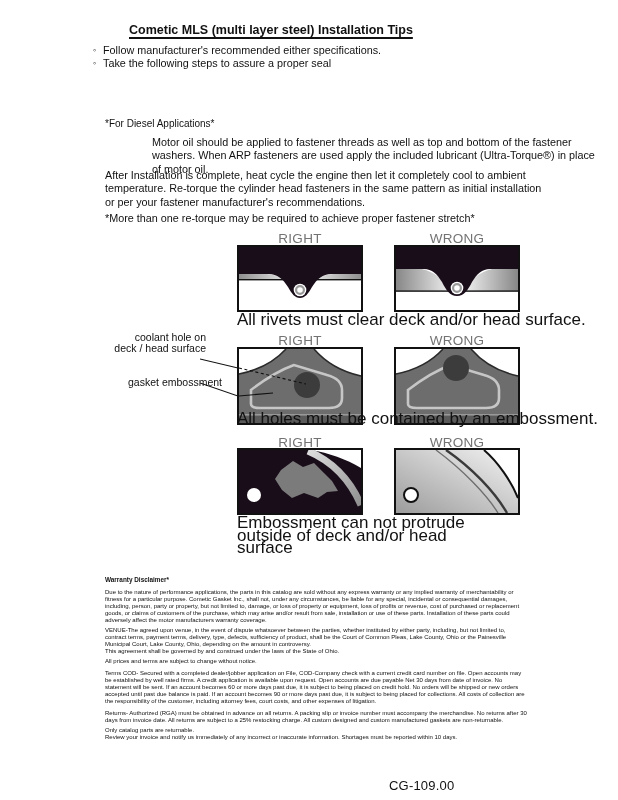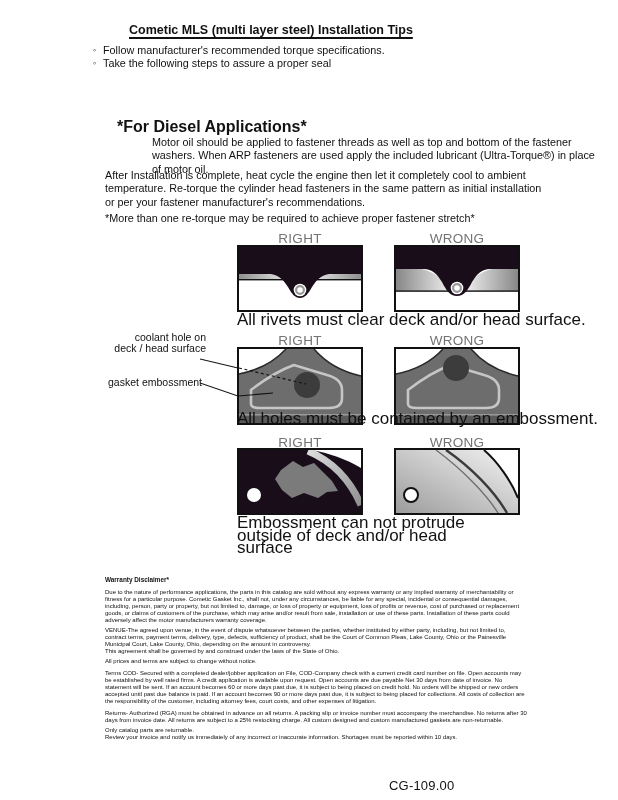--- a/index.html
+++ b/index.html
@@ -10,37 +10,37 @@
   }
   .abs { position:absolute; }
   .page-title {
     font-size:12.5px; font-weight:bold;
     text-decoration:underline; text-decoration-thickness:1.5px; text-underline-offset:3px;
   }
   .tip { font-size:10.8px; line-height:13.2px; white-space:nowrap; }
   .tip .mk  { display:inline-block; width:10px; font-size:9px; vertical-align:top; }
   .tip.l2 { padding-left:24px; }
   .tip.l2 .mk { font-size:10px; }
-  .h2 { font-size:16px; font-weight:bold;margin-left:12px; }
+  .h2 { font-size:10px; font-weight:normal; }
   .body-p { font-size:10.8px; line-height:13.4px; width:448px; }
   .dg-head { width:126px; text-align:center; font-size:13.5px; letter-spacing:0.3px; color:#737373; }
   .dg-caption { font-size:17px; line-height:12.5px; color:#111; }
   .side-label { font-size:10.5px; line-height:11px; text-align:right; width:108px; }
   .tiny-h { font-size:6.4px; font-weight:bold; }
   .tiny-p { font-size:6px; line-height:7px; width:422px; }
   .footer-code { font-size:13px; letter-spacing:0.2px; }
   svg { display:block; }
 </style>
 </head>
 <body>
 
 <div class="abs page-title" style="left:105px; top:23px;margin-left:24px;">Cometic MLS (multi layer steel) Installation Tips</div>
 
 <div class="abs" style="left:93px; top:44px;">
-  <div class="tip l1"><span class="mk">◦</span><span>Follow manufacturer's recommended torque specifications.</span></div>
+  <div class="tip l1"><span class="mk">◦</span><span>Follow manufacturer's recommended either specifications.</span></div>
   <div class="tip l1"><span class="mk">◦</span><span>Take the following steps to assure a proper seal</span></div>
 </div>
 
 <div class="abs h2" style="left:105px; top:118px;">*For Diesel Applications*</div>
 <div class="abs body-p" style="left:105px; top:136px;margin-left:47px;">Motor oil should be applied to fastener threads as well as top and bottom of the fastener washers. When ARP fasteners are used apply the included lubricant (Ultra-Torque®) in place of motor oil.</div>
 <div class="abs body-p" style="left:105px; top:169px;">After Installation is complete, heat cycle the engine then let it completely cool to ambient temperature. Re-torque the cylinder head fasteners in the same pattern as initial installation or per your fastener manufacturer's recommendations.</div>
 <div class="abs body-p" style="left:105px; top:212px;">*More than one re-torque may be required to achieve proper fastener stretch*</div>
 
 <div class="abs dg-head" style="left:237px; top:231px;">RIGHT</div>
 <div class="abs dg-head" style="left:394px; top:231px;">WRONG</div>
@@ -93,21 +93,21 @@
 
 <div class="abs dg-caption" style="left:237px; top:314px;">All rivets must clear deck and/or head surface.</div>
 
 <div class="abs dg-head" style="left:237px; top:333px;">RIGHT</div>
 <div class="abs dg-head" style="left:394px; top:333px;">WRONG</div>
 
 <div class="abs side-label" style="left:98px; top:332px;">
   <div>coolant hole on</div>
   <div>deck / head surface</div>
 </div>
-<div class="abs side-label" style="left:94px; top:377px;text-align:right;">gasket embossment</div>
+<div class="abs side-label" style="left:114px; top:377px;text-align:right;">gasket embossment</div>
 
 <svg class="abs" style="left:200px; top:350px; pointer-events:none;" width="38" height="50" viewBox="0 0 38 50">
   <line x1="0" y1="9" x2="38" y2="18" stroke="#111" stroke-width="1.1"></line>
   <line x1="0" y1="33" x2="38" y2="46" stroke="#111" stroke-width="1.1"></line>
 </svg>
 
 <div class="abs" style="left:237px; top:347px;">
   <svg viewBox="0 0 126 78" width="126" height="78">
     <rect x="1" y="1" width="124" height="76" fill="#fff"></rect>
     <path d="M2,27 C22,23 38,14 49,2 H77 C89,16 106,25 124,29 V76 H2 Z" fill="#6d6d6d"></path>

